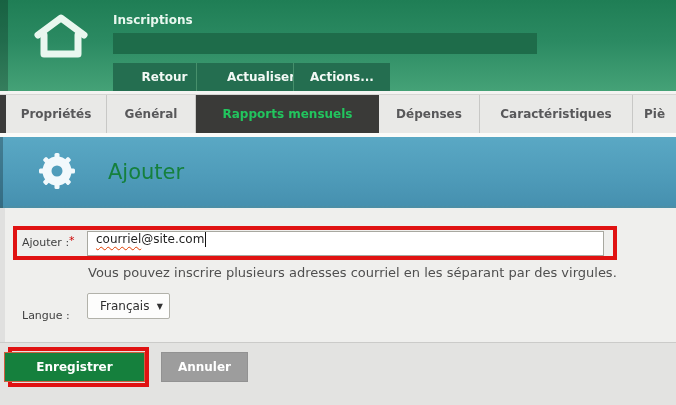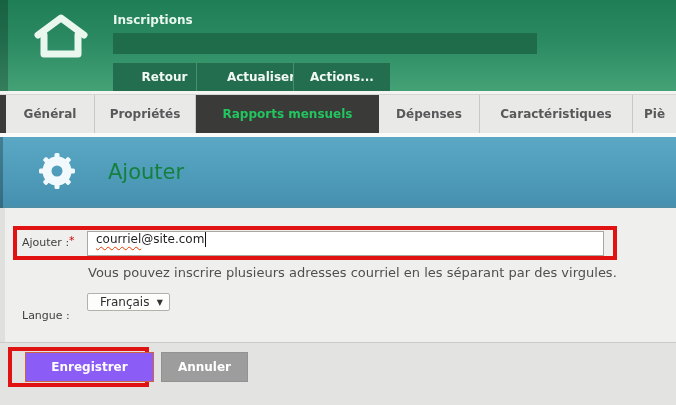--- a/index.html
+++ b/index.html
@@ -51,33 +51,33 @@
   .email-input { position:absolute; left:87px; top:231px; width:517px; height:25px;
                  background:#ffffff; border:1px solid #a8a8a0; font-size:12px; color:#1f1f1f;
                  display:flex; align-items:flex-start; padding-left:8px; cursor:text; }
   .squiggle { text-decoration:underline; text-decoration-style:wavy; text-decoration-color:#e03c00;
               text-decoration-thickness:1px; text-underline-offset:3px; }
   .caret { display:inline-block; width:1px; height:15px; background:#111; margin-left:1px; }
 
   .email-help { position:absolute; left:88px; top:265px; font-size:13px; color:#4f4f4f; white-space:nowrap; }
 
   .lang-label { position:absolute; left:22px; top:309px; font-size:11px; color:#3f3f3f; }
-  .lang-select { position:absolute; left:87px; top:293px; width:83px; height:18px;
+  .lang-select { position:absolute; left:87px; top:293px; width:83px; height:26px;
                  background:#fdfdfc; border:1px solid #b2b2aa; border-radius:2px;
                  display:flex; align-items:center; justify-content:space-between;
                  padding:0 6px 0 12px; font-size:12px; color:#2e2e2e; cursor:pointer;text-align:center; }
   .chevron { font-size:8px; color:#333; }
 
   
   .footer { position:absolute; left:0; top:342px; width:676px; height:63px;
             background:#e3e3e1; border-top:1px solid #cbcbc9; }
   .hl-box-save { position:absolute; left:8px; top:347px; width:141px; height:40px; border:4px solid #e01212; }
   .btn { position:absolute; height:30px; font-size:12px; font-weight:bold; color:#ffffff;
          display:flex; align-items:center; justify-content:center; cursor:pointer; }
-  .btn-save { left:25px; top:352px; width:129px; background:#8b5cf6; border:1px solid #cf6040; }
+  .btn-save { left:4px; top:352px; width:141px; background:#15803d; border:1px solid #cf6040; }
   .btn-cancel { left:161px; top:352px; width:87px; background:#9d9d9d; border:1px solid #929292; }
 </style>
 </head>
 <body>
 
 <div class="page">
 
   <div class="header">
     <div class="header-left-strip"></div>
   </div>
@@ -89,22 +89,22 @@
   <div class="sub-bar"></div>
   <div class="toolbar">
     <div class="tb-btn w1">Retour</div>
     <div class="tb-btn w2">Actualiser</div>
     <div class="tb-btn w3">Actions...</div>
   </div>
 
   <div class="tab-gap"></div>
   <div class="tabs">
     <div class="tab-stub"></div>
+    <div class="tab t2">Propriétés</div>
     <div class="tab t1">Général</div>
-    <div class="tab t2">Propriétés</div>
     <div class="tab t3 active">Rapports mensuels</div>
     <div class="tab t4">Dépenses</div>
     <div class="tab t5">Caractéristiques</div>
     <div class="tab t6">Piè</div>
   </div>
 
   <div class="white-gap"></div>
   <div class="teal">
     <div class="teal-left-strip"></div>
   </div>

